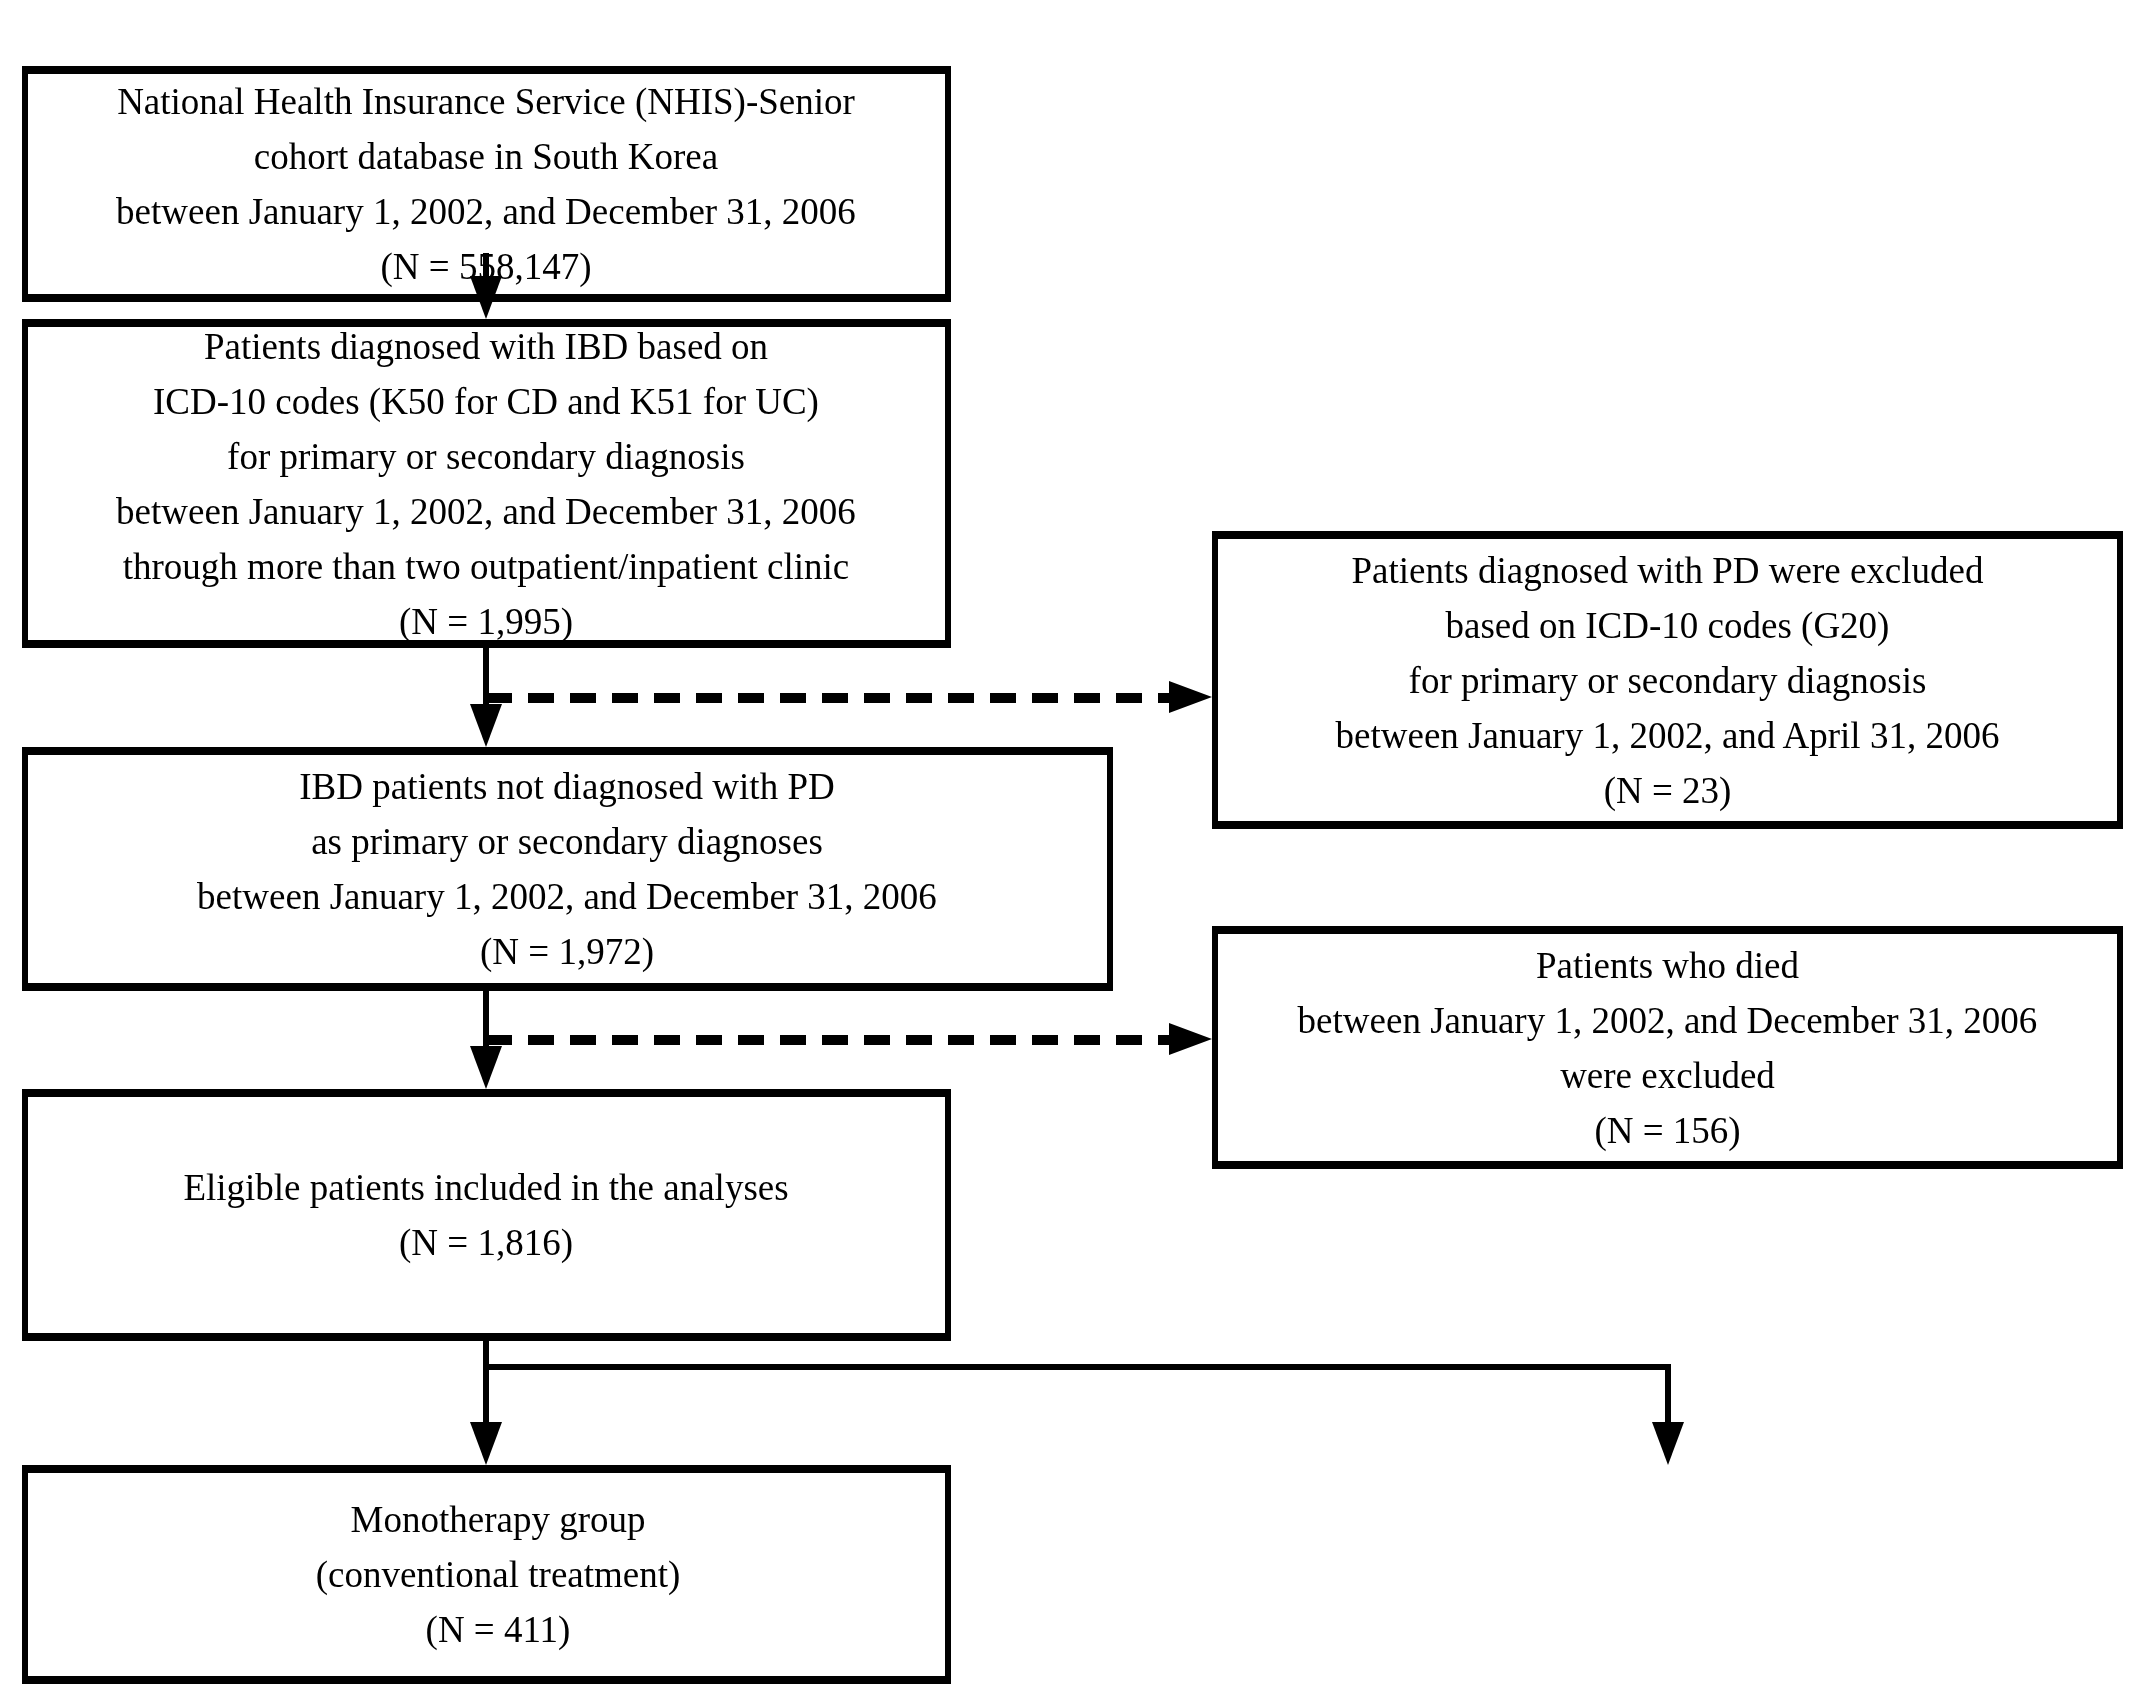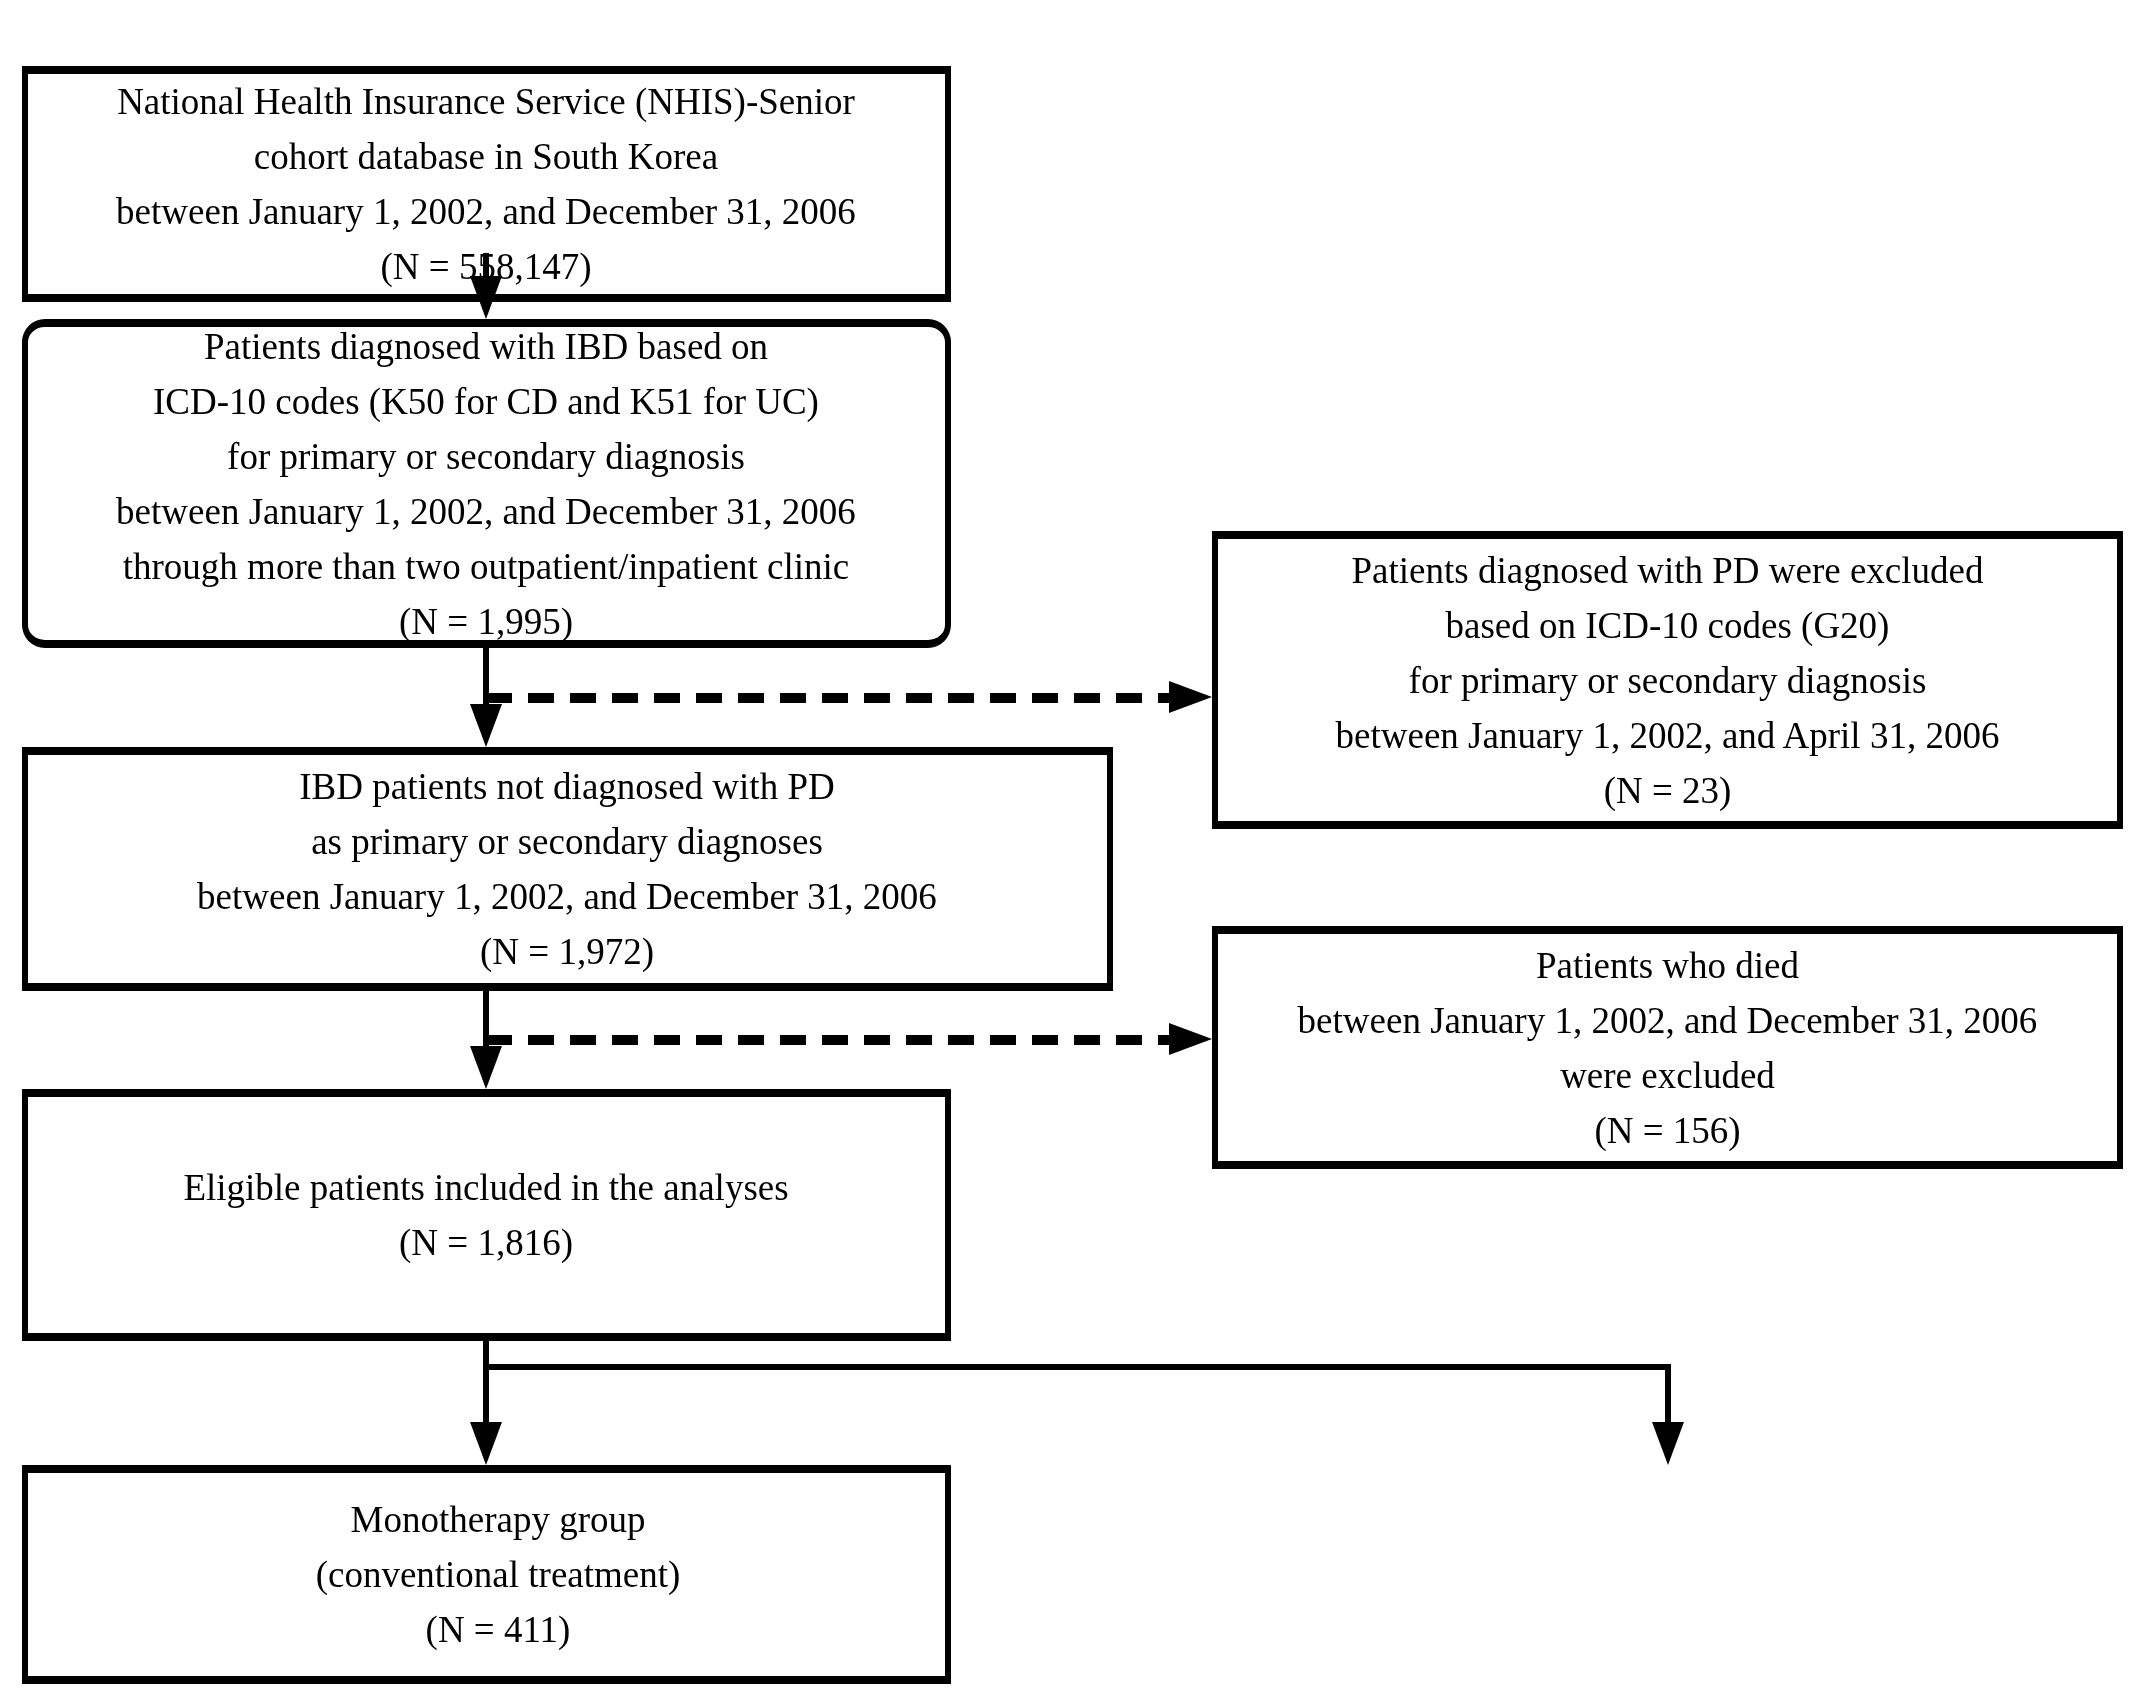--- a/index.html
+++ b/index.html
@@ -69,21 +69,21 @@
 
 <div id="figure">
 
   <div class="box" style="left:21.5px; top:18.4px; width:929px; height:236px;margin-top:48px;">
     <div class="box-text">National Health Insurance Service (NHIS)-Senior
 cohort database in South Korea
 between January 1, 2002, and December 31, 2006
 (N = 558,147)</div>
   </div>
 
-  <div class="box" style="left:21.5px; top:319px; width:929px; height:329px;border-radius:23px;">
+  <div class="box" style="left:21.5px; top:319px; width:929px; height:329px;">
     <div class="box-text">Patients diagnosed with IBD based on
 ICD-10 codes (K50 for CD and K51 for UC)
 for primary or secondary diagnosis
 between January 1, 2002, and December 31, 2006
 through more than two outpatient/inpatient clinic
 (N = 1,995)</div>
   </div>
 
   <div class="box" style="left:21.5px; top:747px; width:1091px; height:244px;">
     <div class="box-text">IBD patients not diagnosed with PD

